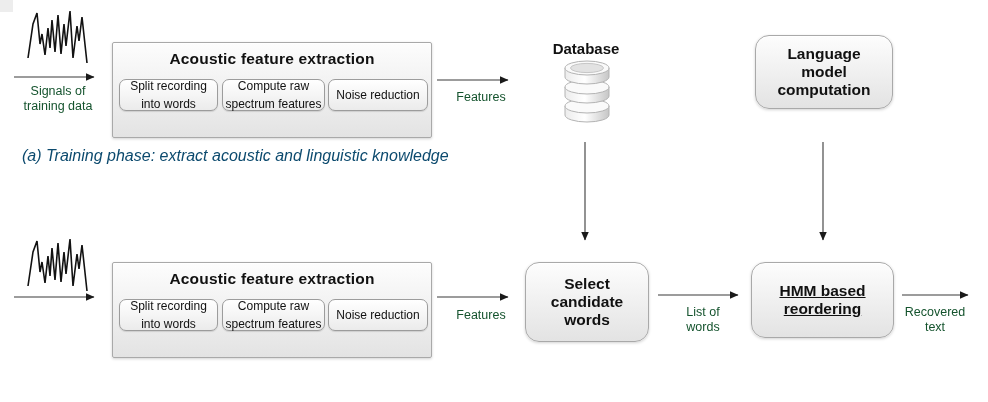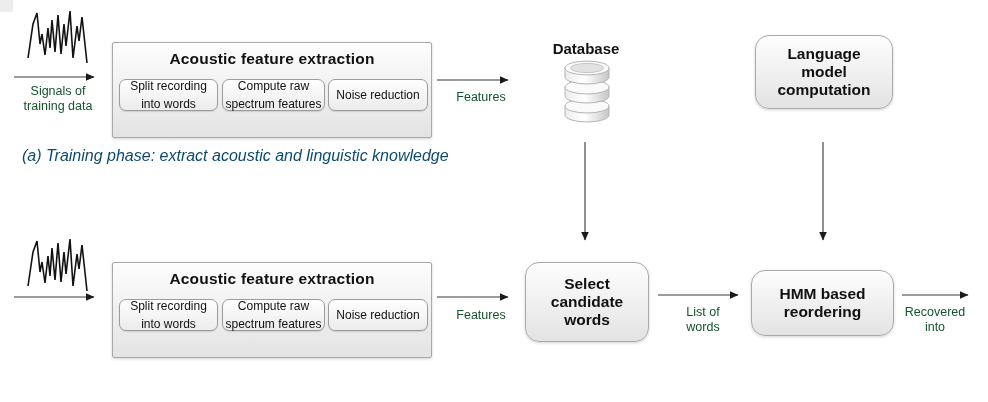--- a/index.html
+++ b/index.html
@@ -124,20 +124,20 @@
 
   <div class="label" style="left:446px; top:308px; width:70px;">Features</div>
 
   <div class="box big-box" style="left:525px; top:262px; width:124px; height:80px;">Select
 candidate
 words</div>
 
   <div class="label" style="left:670px; top:305px; width:66px;">List of
 words</div>
 
-  <div class="box big-box" style="left:751px; top:270px; width:143px; height:66px;">HMM based
+  <div class="box big-box" style="left:751px; top:262px; width:143px; height:76px;text-decoration:underline;">HMM based
 reordering</div>
 
   <div class="label" style="left:898px; top:305px; width:74px;">Recovered
-into</div>
+text</div>
 
 
 </div>
 
 </body></html>

